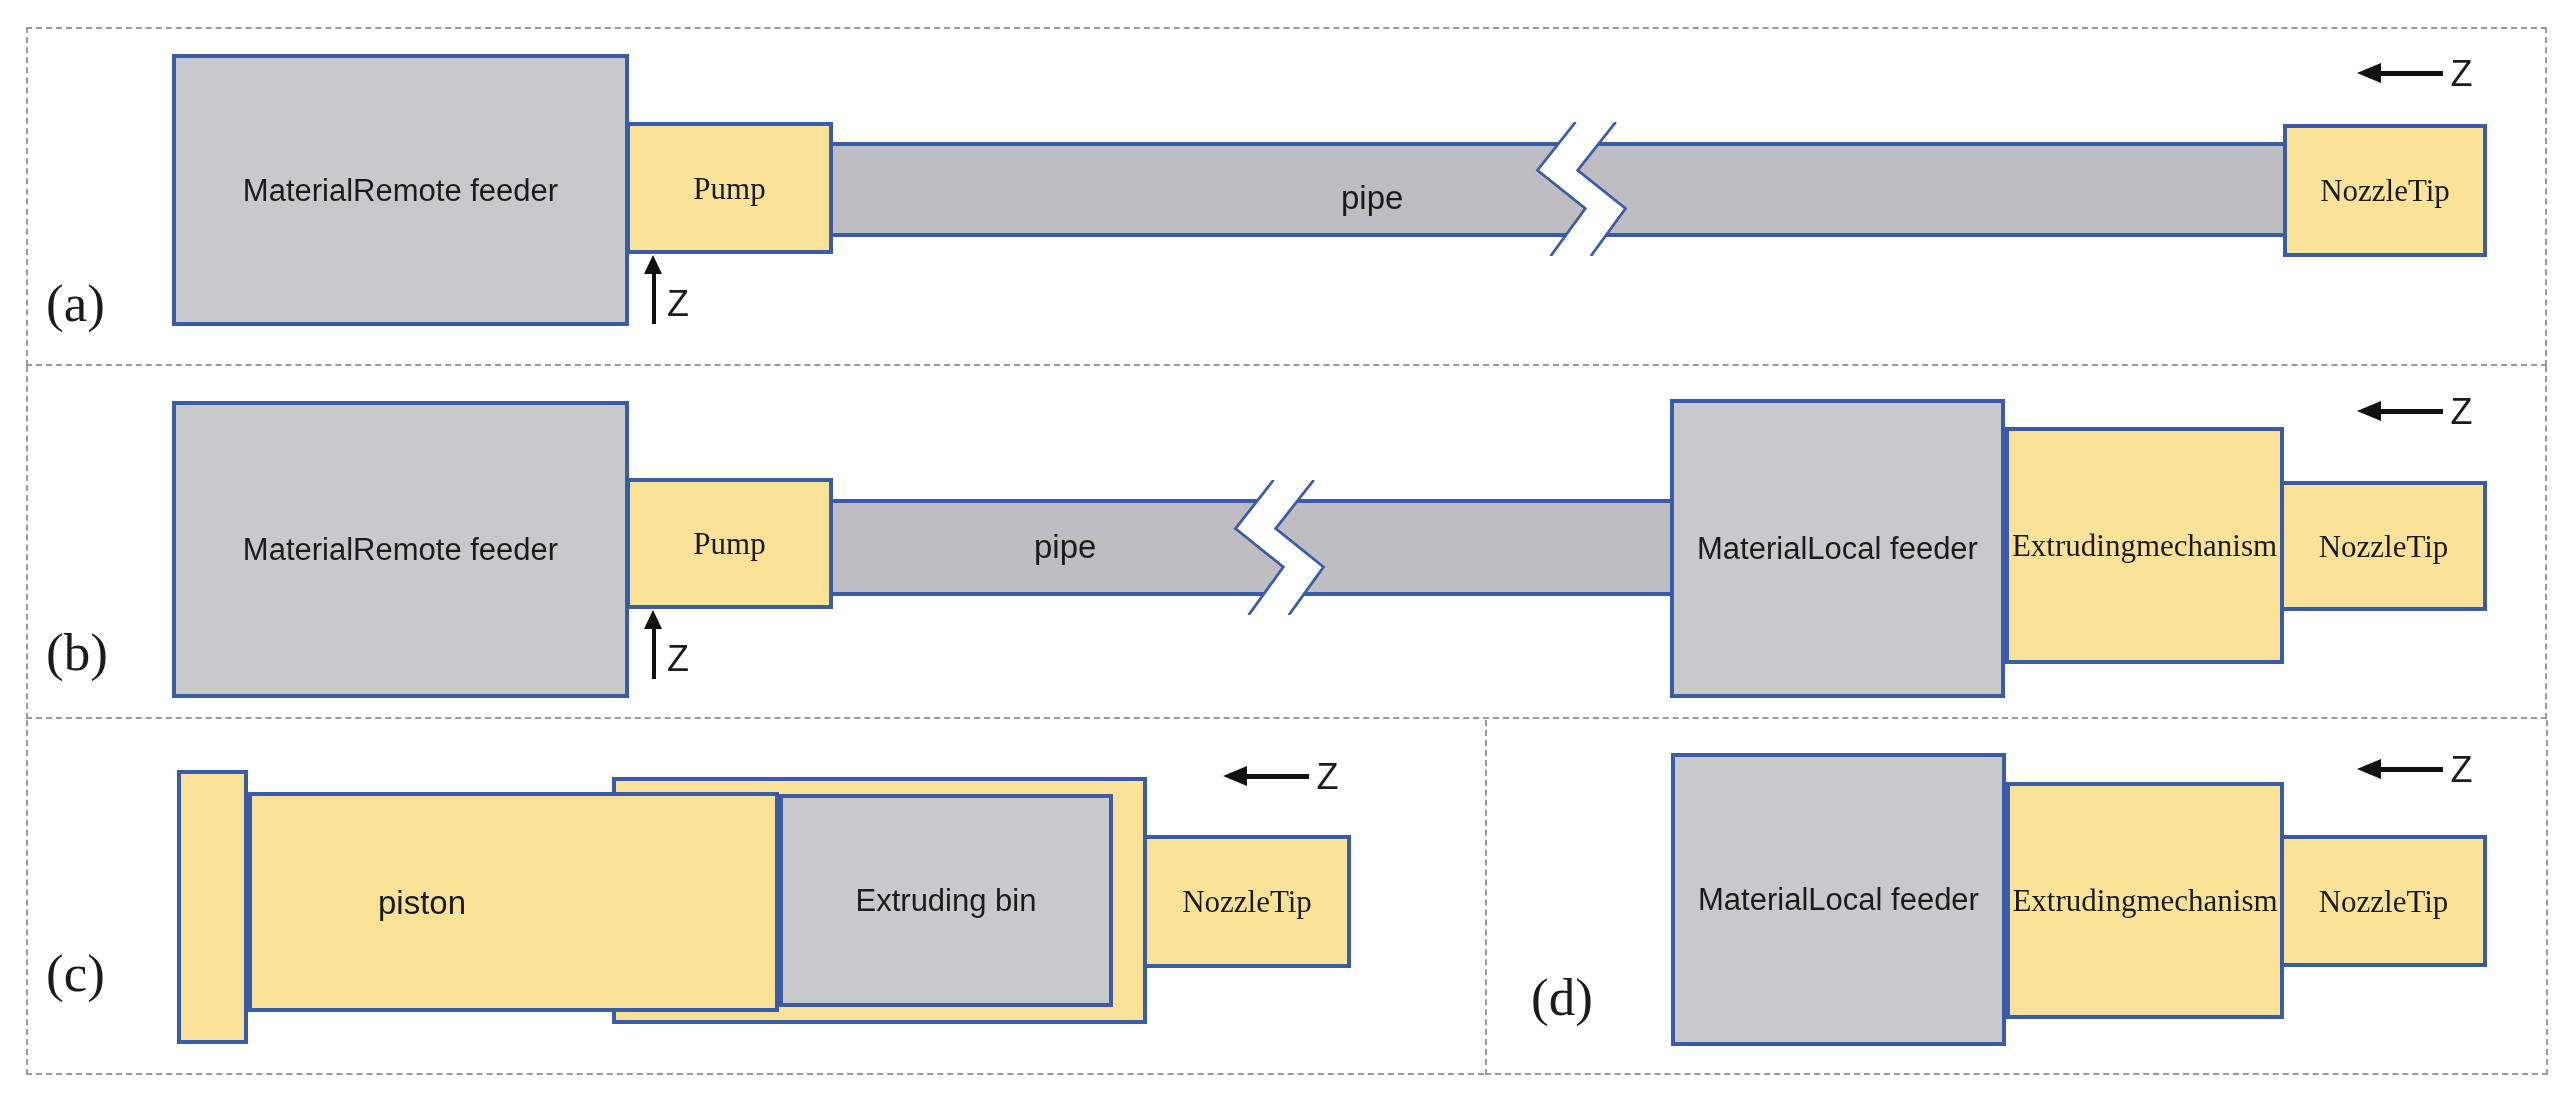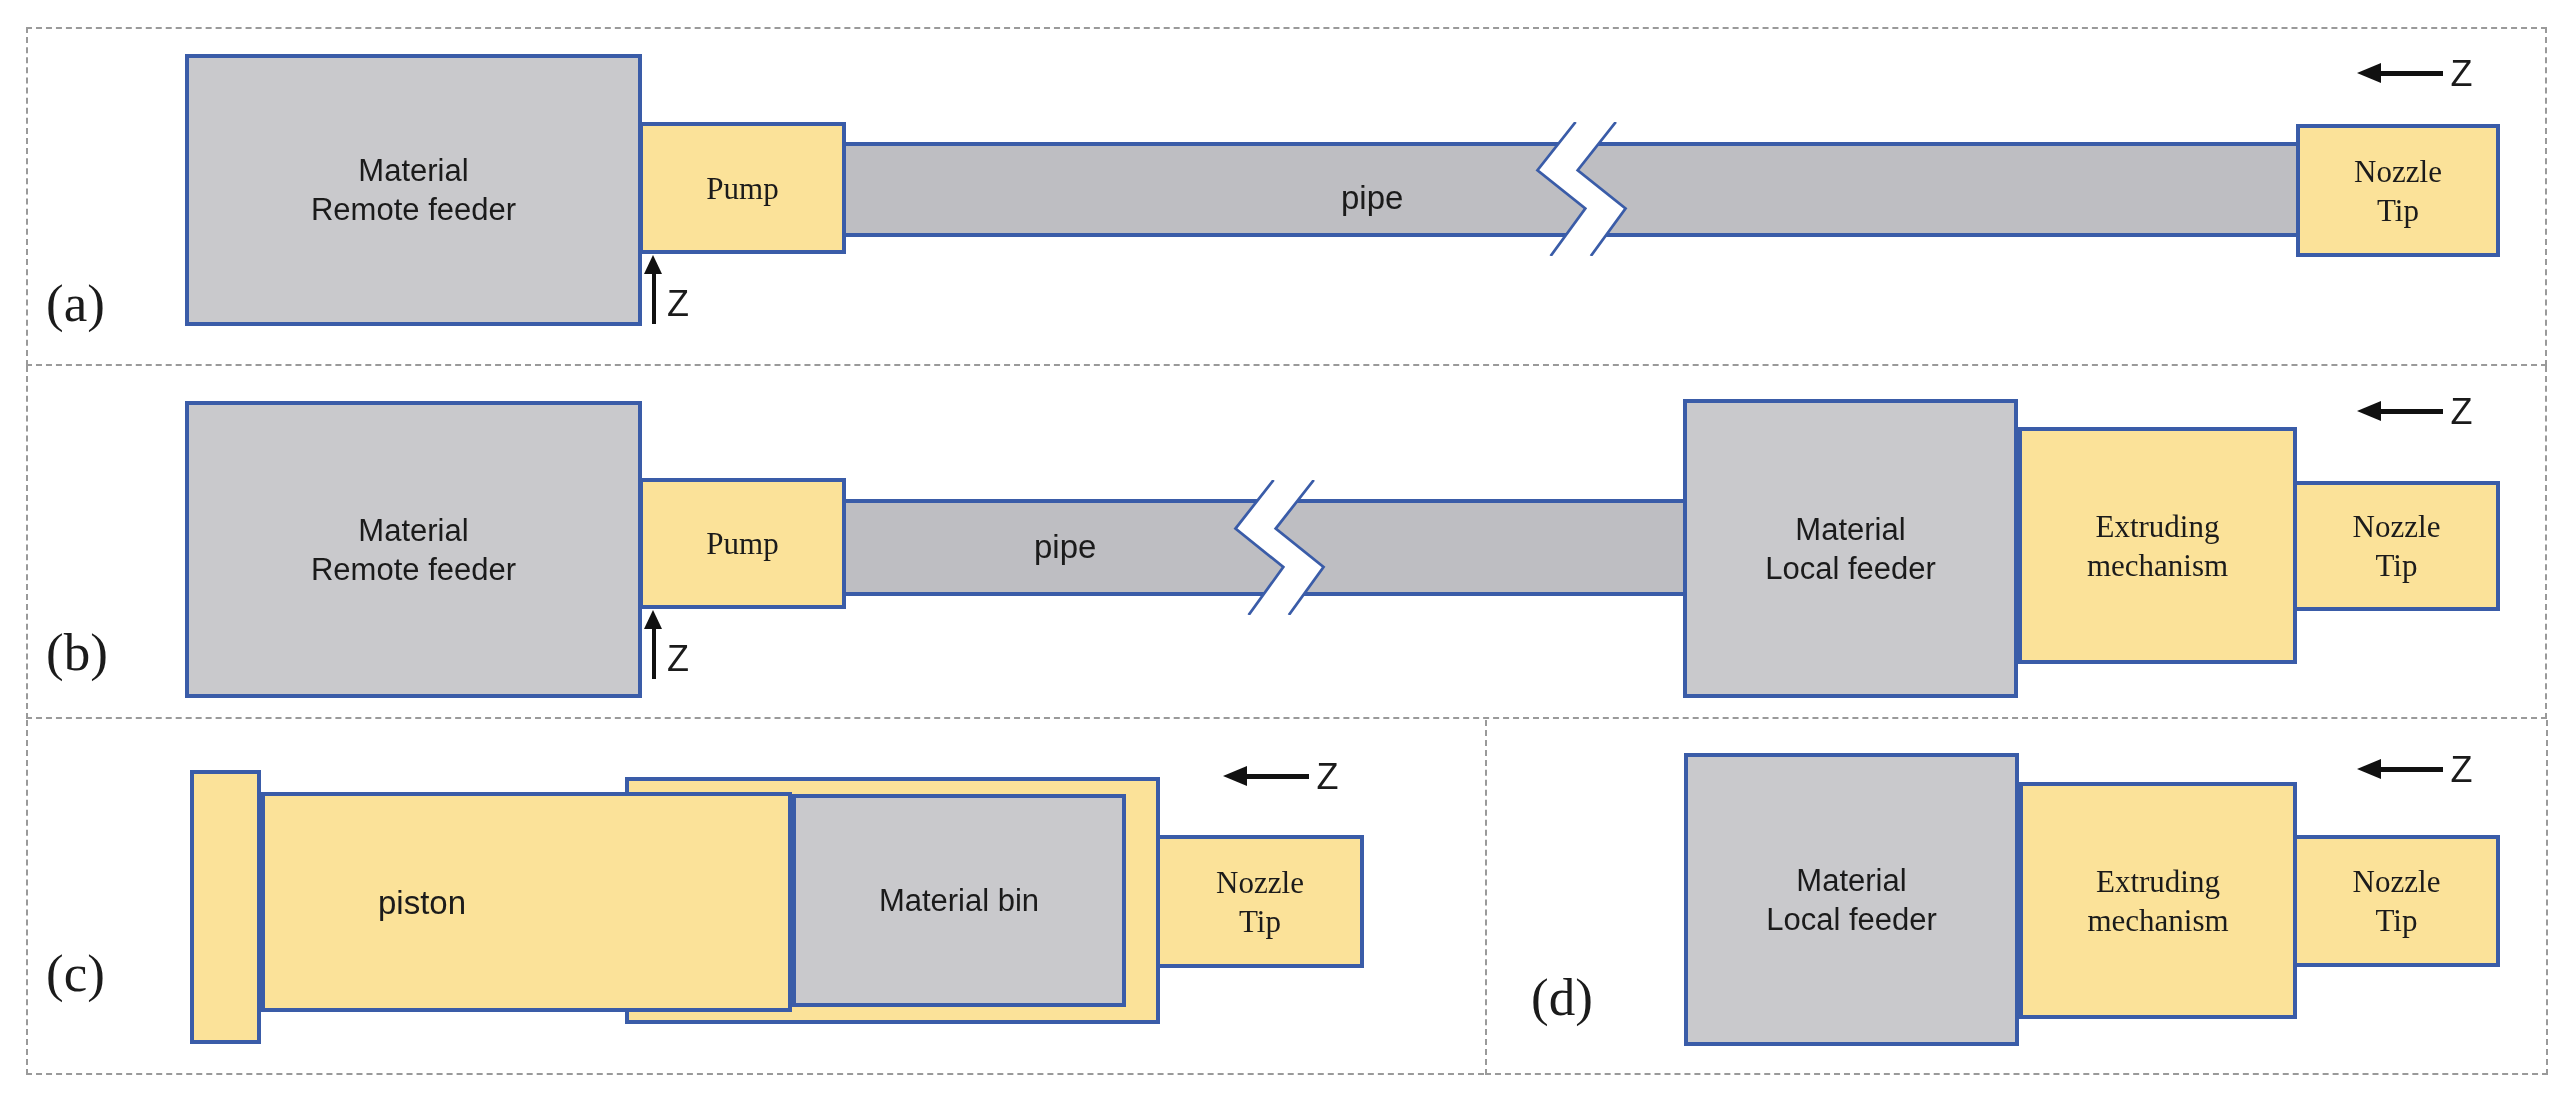--- a/index.html
+++ b/index.html
@@ -13,22 +13,22 @@
   .panel-a{left:26px;top:27px;width:2521px;height:339px;border:2.7px dashed var(--panel_dash);}
   .panel-b{left:26px;top:366px;width:2521px;height:353px;
            border-left:2.7px dashed var(--panel_dash);border-right:2.7px dashed var(--panel_dash);
            border-bottom:2.7px dashed var(--panel_dash);}
   .panel-c{left:26px;top:720px;width:1458px;height:355px;
            border-left:2.7px dashed var(--panel_dash);border-bottom:2.7px dashed var(--panel_dash);}
   .panel-d{left:1485px;top:720px;width:1063px;height:355px;
            border-left:2.7px dashed var(--panel_dash);border-right:2.7px dashed var(--panel_dash);
            border-bottom:2.7px dashed var(--panel_dash);}
   .box{position:absolute;box-sizing:border-box;border:4px solid var(--border_blue);
-       display:flex;flex-direction:column;align-items:center;justify-content:center;
-       text-align:center;margin-left:13px;}
+       display:flex;align-items:center;justify-content:center;
+       text-align:center;}
   .gray{background:var(--box_gray);}
   .yellow{background:var(--box_yellow);font-family:Liberation Serif, serif;}
   .pipe{background:var(--pipe_gray);border-left:none;border-right:none;}
   .boxlabel{font-size:31px;line-height:39px;white-space:nowrap;}
   .freelabel{position:absolute;z-index:6;font-size:33px;line-height:39px;text-align:left;}
   .panel-letter{position:absolute;z-index:6;font-family:"Liberation Serif",serif;
                 font-size:53px;line-height:54px;}
   .break{position:absolute;z-index:2;}
   
   .zleft{position:absolute;z-index:6;display:flex;align-items:center;height:41px;}
@@ -134,21 +134,21 @@
   </div>
   <div class="panel-letter" style="left:46px;top:625px;">(b)</div>
 
   <div class="box yellow z1" style="left:1143px;top:835px;width:208px;height:133px;">
     <div class="boxlabel">Nozzle</div>
     <div class="boxlabel">Tip</div>
   </div>
   <div class="box yellow z2" style="left:612px;top:777px;width:535px;height:247px;"></div>
   <div class="box yellow z3" style="left:248px;top:792px;width:531px;height:220px;"></div>
   <div class="box gray z4" style="left:779px;top:794px;width:334px;height:213px;">
-    <div class="boxlabel">Material bin</div>
+    <div class="boxlabel">Extruding bin</div>
   </div>
   <div class="box yellow z5" style="left:177px;top:770px;width:71px;height:274px;"></div>
   <div class="freelabel" style="left:378px;top:883px;width:270px;">piston</div>
 
   <div class="zleft" style="left:1223px;top:756px;">
     <span class="graphic">
         <span class="head"></span>
         <span class="shaft"></span>
       </span>
     <span class="zlabel">Z</span>

